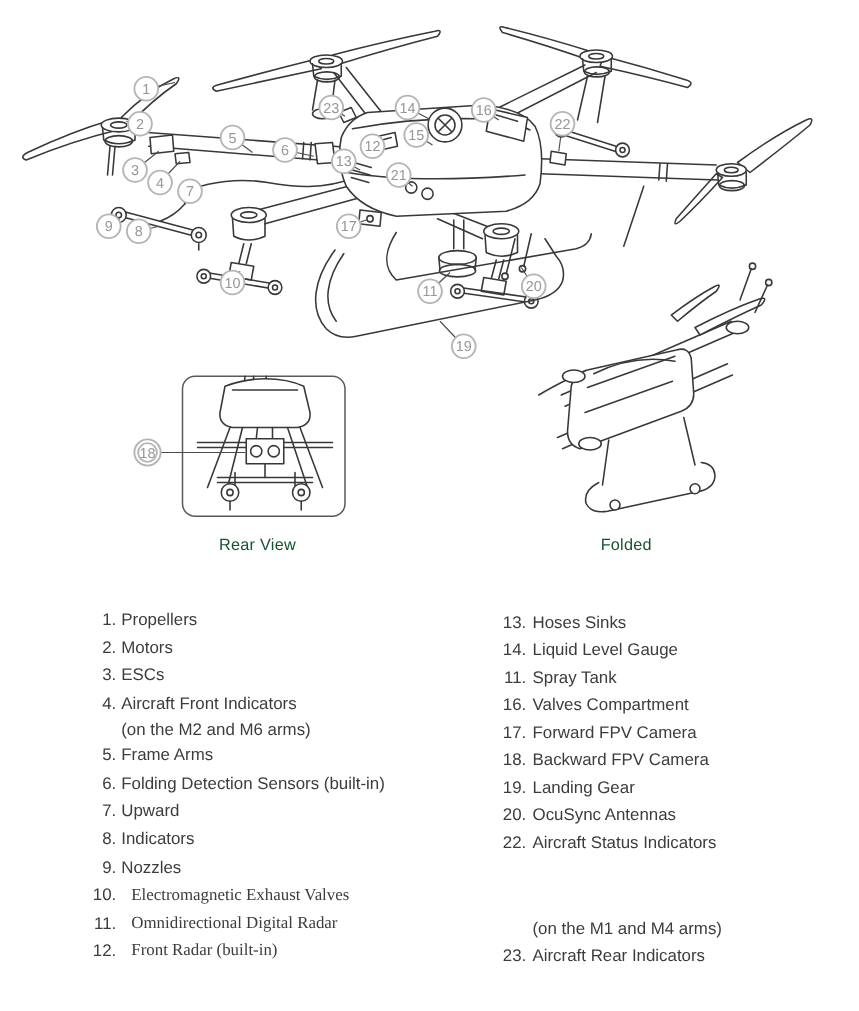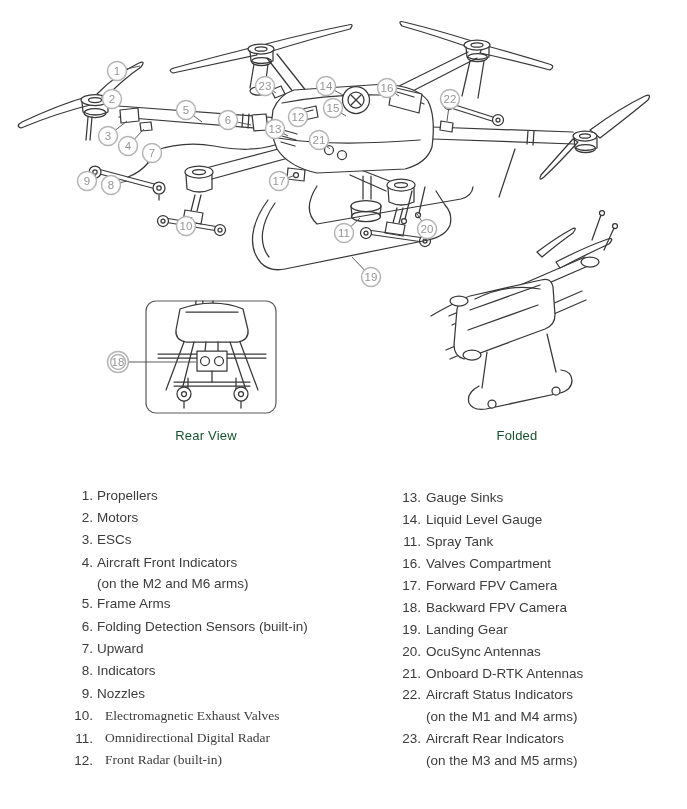--- a/index.html
+++ b/index.html
@@ -15,34 +15,34 @@
   .art{stroke:#383838;fill:none;stroke-width:1.25;stroke-linecap:round;stroke-linejoin:round;}
   .art .solidwhite{fill:#ffffff;}
   .inset-frame{stroke:#5a5a5a;fill:none;stroke-width:1.2;}
   
   .ld{stroke:#4a4a4a;stroke-width:0.9;}
   .co{fill:#ffffff;stroke:#b5b5b5;stroke-width:1.5;}
   .co-num{font-family:"Liberation Sans",sans-serif;font-size:11.5px;fill:#979797;}
   
   .caption{position:absolute;font-size:13px;color:#14532d;text-align:center;letter-spacing:0.2px;}
   #rear-caption{left:138px;top:428px;width:136px;}
-  #folded-caption{left:452px;top:428px;width:130px;}
+  #folded-caption{left:436px;top:428px;width:130px;}
   
   .col{position:absolute;font-size:13.5px;color:#3c3c3c;}
   .col-left{left:60px;top:484px;width:335px;}
   .col-right{left:400px;top:487px;width:287px;}
   .row{display:flex;align-items:center;height:22.4px;}
   .col-right .row{height:21.9px;}
   .num{min-width:33px;text-align:right;}
   .col-right .num{min-width:21px;}
   .lbl{margin-left:4px;}
   .col-right .lbl{margin-left:5px;}
   .row.wide .lbl{margin-left:12px;font-family:Liberation Serif, serif;}
   .sub{height:19px;line-height:19px;padding-left:37px;}
-  .col-right .sub{height:21.9px;line-height:21.9px;padding-left:26px;}
+  .col-right .sub{height:21.9px;line-height:21.9px;padding-left:26px;margin-top:48px;}
 </style>
 </head>
 <body>
 
 <div class="figure-wrap">
   <svg width="687" height="470" viewBox="0 0 687 470">
 
     <g class="art">
 
       <g>
@@ -414,21 +414,21 @@
     </div>
   <div class="row wide">
       <span class="num">12.</span>
       <span class="lbl">Front Radar (built-in)</span>
     </div>
 </div>
 
 <div class="col col-right">
   <div class="row">
       <span class="num">13.</span>
-      <span class="lbl">Gauge Sinks</span>
+      <span class="lbl">Hoses Sinks</span>
     </div>
   <div class="row">
       <span class="num">14.</span>
       <span class="lbl">Liquid Level Gauge</span>
     </div>
   <div class="row">
       <span class="num">11.</span>
       <span class="lbl">Spray Tank</span>
     </div>
   <div class="row">
@@ -445,24 +445,20 @@
     </div>
   <div class="row">
       <span class="num">19.</span>
       <span class="lbl">Landing Gear</span>
     </div>
   <div class="row">
       <span class="num">20.</span>
       <span class="lbl">OcuSync Antennas</span>
     </div>
   <div class="row">
-      <span class="num">21.</span>
-      <span class="lbl">Onboard D-RTK Antennas</span>
-    </div>
-  <div class="row">
       <span class="num">22.</span>
       <span class="lbl">Aircraft Status Indicators</span>
     </div>
   <div class="sub">(on the M1 and M4 arms)</div>
   <div class="row">
       <span class="num">23.</span>
       <span class="lbl">Aircraft Rear Indicators</span>
     </div>
   <div class="sub">(on the M3 and M5 arms)</div>
 </div>

